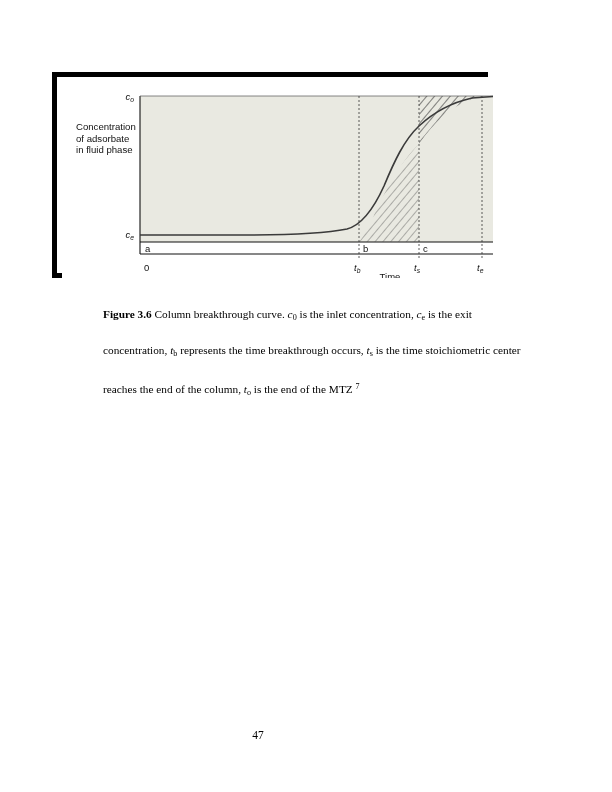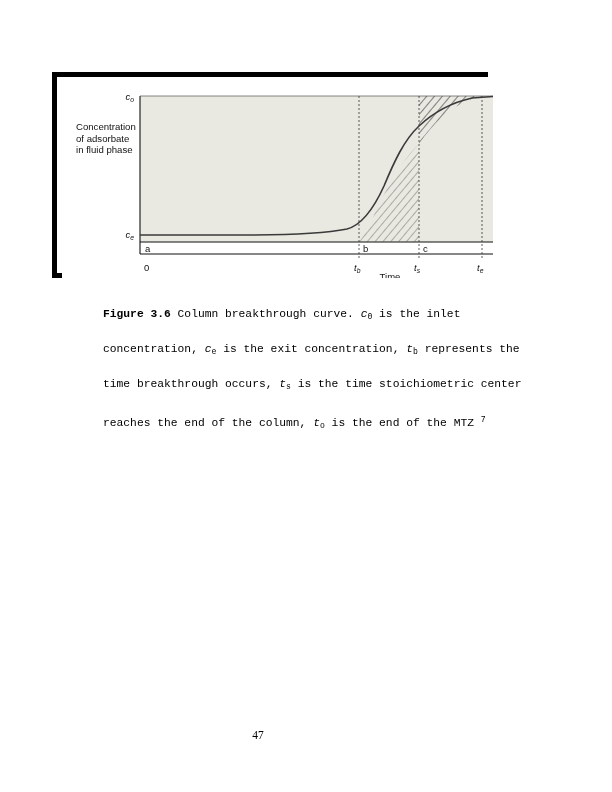--- a/index.html
+++ b/index.html
@@ -50,21 +50,20 @@
 
   
   #caption {
     position: absolute;
     left: 103px;
     top: 298px;
     width: 420px;
     font-size: 11.3px;
     line-height: 33px;
     text-align: left;
-    font-family: Liberation Mono, monospace;
   }
   #caption .figlabel {
     font-weight: bold;
   }
   #caption i {
     font-style: italic;
   }
   #caption sub {
     font-size: 72%;
     vertical-align: -0.25em;

